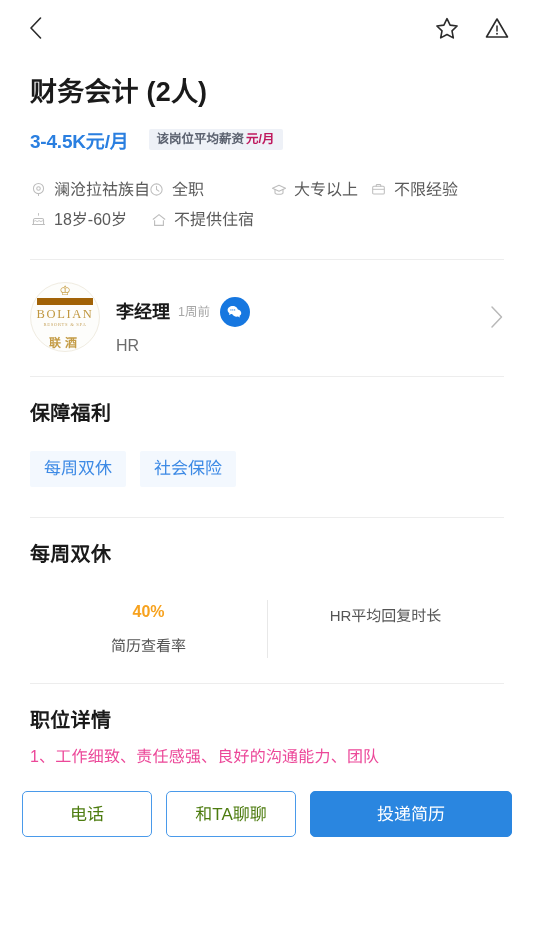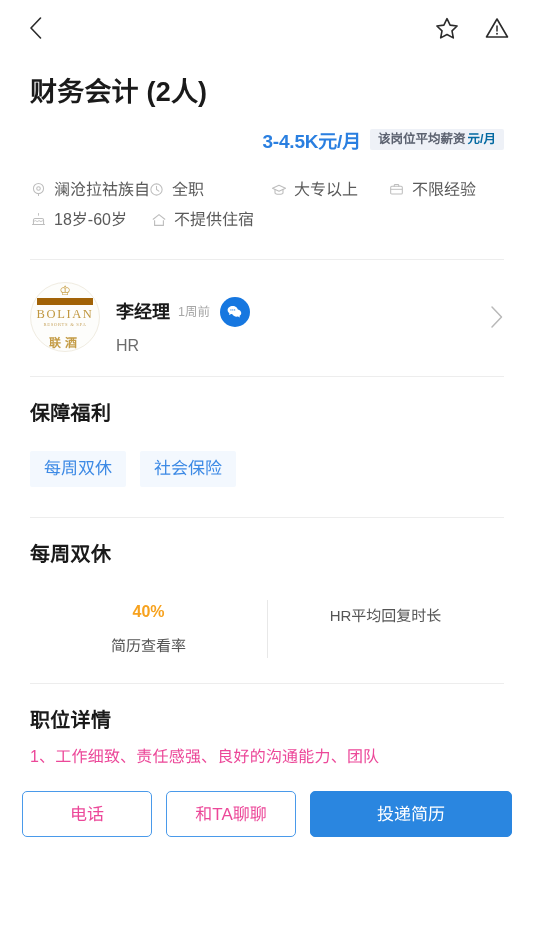--- a/index.html
+++ b/index.html
@@ -61,40 +61,39 @@
     font-weight: bold;
     color: #1a1a1a;
     letter-spacing: 0.2px;
     line-height: 1.25;
   }
 
   .salary-row {
     display: flex;
     align-items: center;
     margin-top: 16px;
-    gap: 9px;
-    justify-content: flex-end;
+    gap: 20px;
   }
   .salary {
     font-size: 19px;
     font-weight: bold;
     color: #2a7fe0;
     letter-spacing: -0.2px;
   }
   .avg-salary-tag {
     background: #eef1f7;
     border-radius: 2px;
     padding: 4px 8px 5px 8px;
     font-size: 12.5px;
     font-weight: bold;
     color: #5c6270;
     white-space: nowrap;
     line-height: 1;
   }
-  .avg-salary-tag .unit { color: #0369a1; margin-left: 2px; }
+  .avg-salary-tag .unit { color: #be185d; margin-left: 2px; }
 
   
   .meta-wrap { margin-top: 22px; }
   .meta-row {
     display: flex;
     align-items: center;
     height: 30px;
     position: relative;
   }
   .meta-item {
@@ -110,21 +109,21 @@
     flex: 0 0 auto;
     display: flex; align-items: center; justify-content: center;
     color: #b8b8b8;
   }
   .meta-item .mi-text { line-height: 1; }
 
   
   .m-location { position: absolute; left: 0;   max-width: 126px; overflow: hidden; }
   .m-jobtype  { position: absolute; left: 118px; }
   .m-edu      { position: absolute; left: 240px; }
-  .m-exp      { position: absolute; left: 358px; }
+  .m-exp      { position: absolute; left: 340px; }
   .m-age      { position: absolute; left: 0; }
   .m-dorm     { position: absolute; left: 120px; }
 
   
   .divider {
     height: 1px;
     background: #ededed;
     margin: 0 30px;
   }
 
@@ -327,21 +326,21 @@
     align-items: center;
     justify-content: center;
     font-size: 17px;
     cursor: pointer;
     line-height: 1;
     white-space: nowrap;
   }
   .btn-outline {
     background: #ffffff;
     border: 1px solid #4a9aea;
-    color: #ec4899;
+    color: #4d7c0f;
   }
   .btn-phone { width: 130px; }
   .btn-chat  { width: 130px; }
   .btn-primary {
     flex: 1 1 auto;
     background: #2a86e0;
     color: #ffffff;
     border: 1px solid #2a86e0;
   }
 </style>

